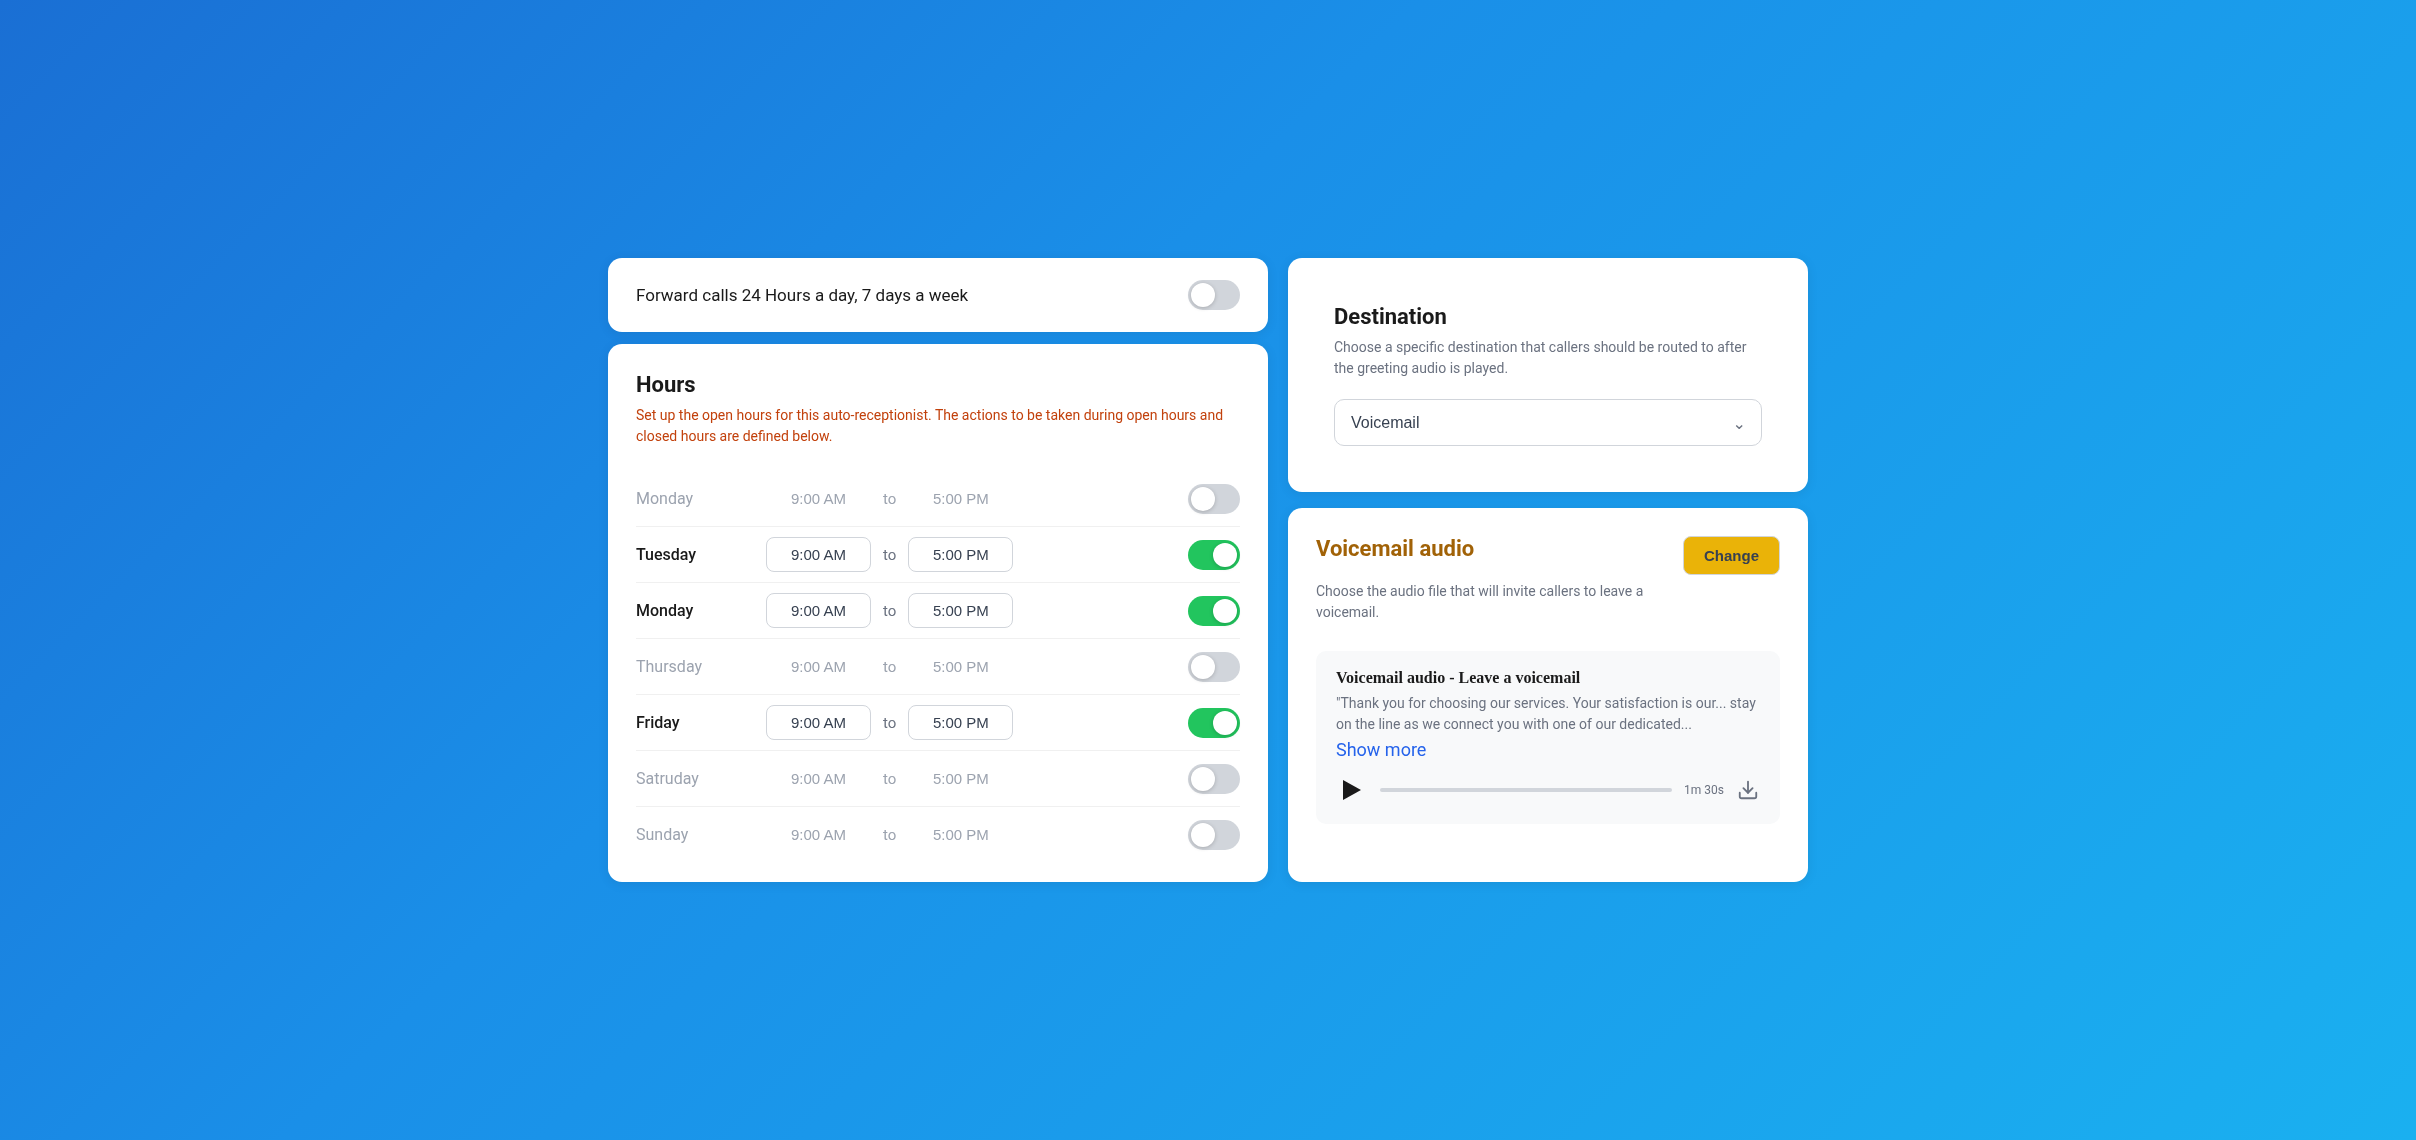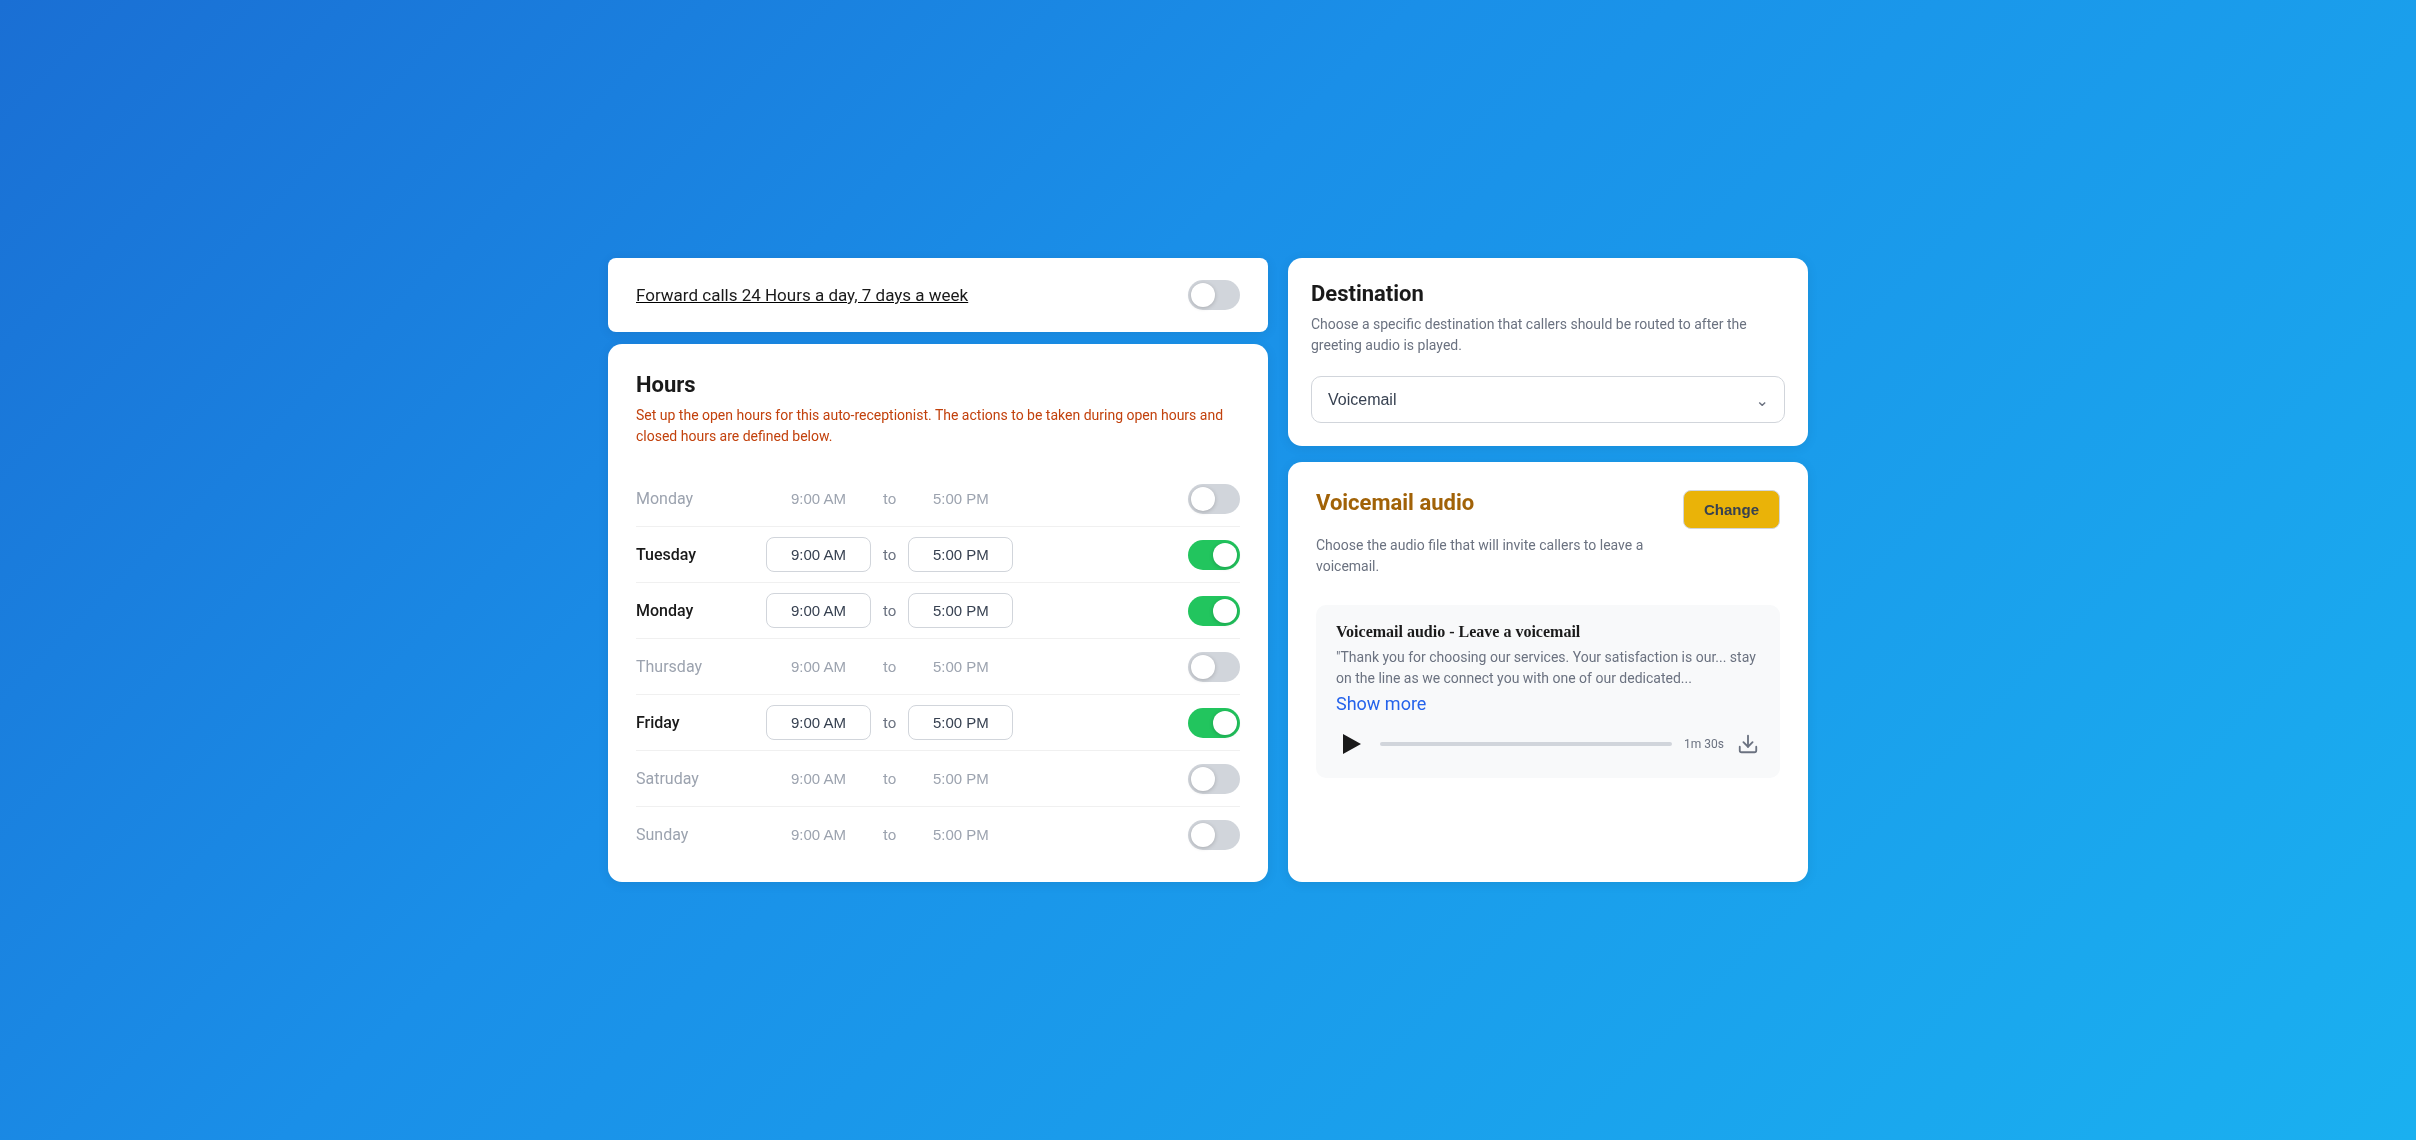--- a/index.html
+++ b/index.html
@@ -24,27 +24,26 @@
     
     .left-panel {
       flex: 1;
       display: flex;
       flex-direction: column;
       gap: 12px;
     }
 
     .forward-calls-card {
       background: #fff;
-      border-radius: 8px;
+      border-radius: 14px;
       padding: 22px 28px;
       display: flex;
       align-items: center;
       justify-content: space-between;
       box-shadow: 0 2px 12px rgba(0,0,0,0.08);
-      text-decoration: underline;
     }
 
     .forward-calls-label {
       font-size: 17px;
       color: #1a1a1a;
       font-weight: 400;
     }
 
     .hours-card {
       background: #fff;
@@ -175,21 +174,21 @@
     .right-panel {
       width: 520px;
       display: flex;
       flex-direction: column;
       gap: 16px;
     }
 
     .destination-card {
       background: #fff;
       border-radius: 14px;
-      padding: 23px;
+      padding: 46px;
       box-shadow: 0 2px 12px rgba(0,0,0,0.08);
     }
 
     .destination-title {
       font-size: 22px;
       font-weight: 700;
       color: #1a1a1a;
       margin-bottom: 8px;
     }
 

